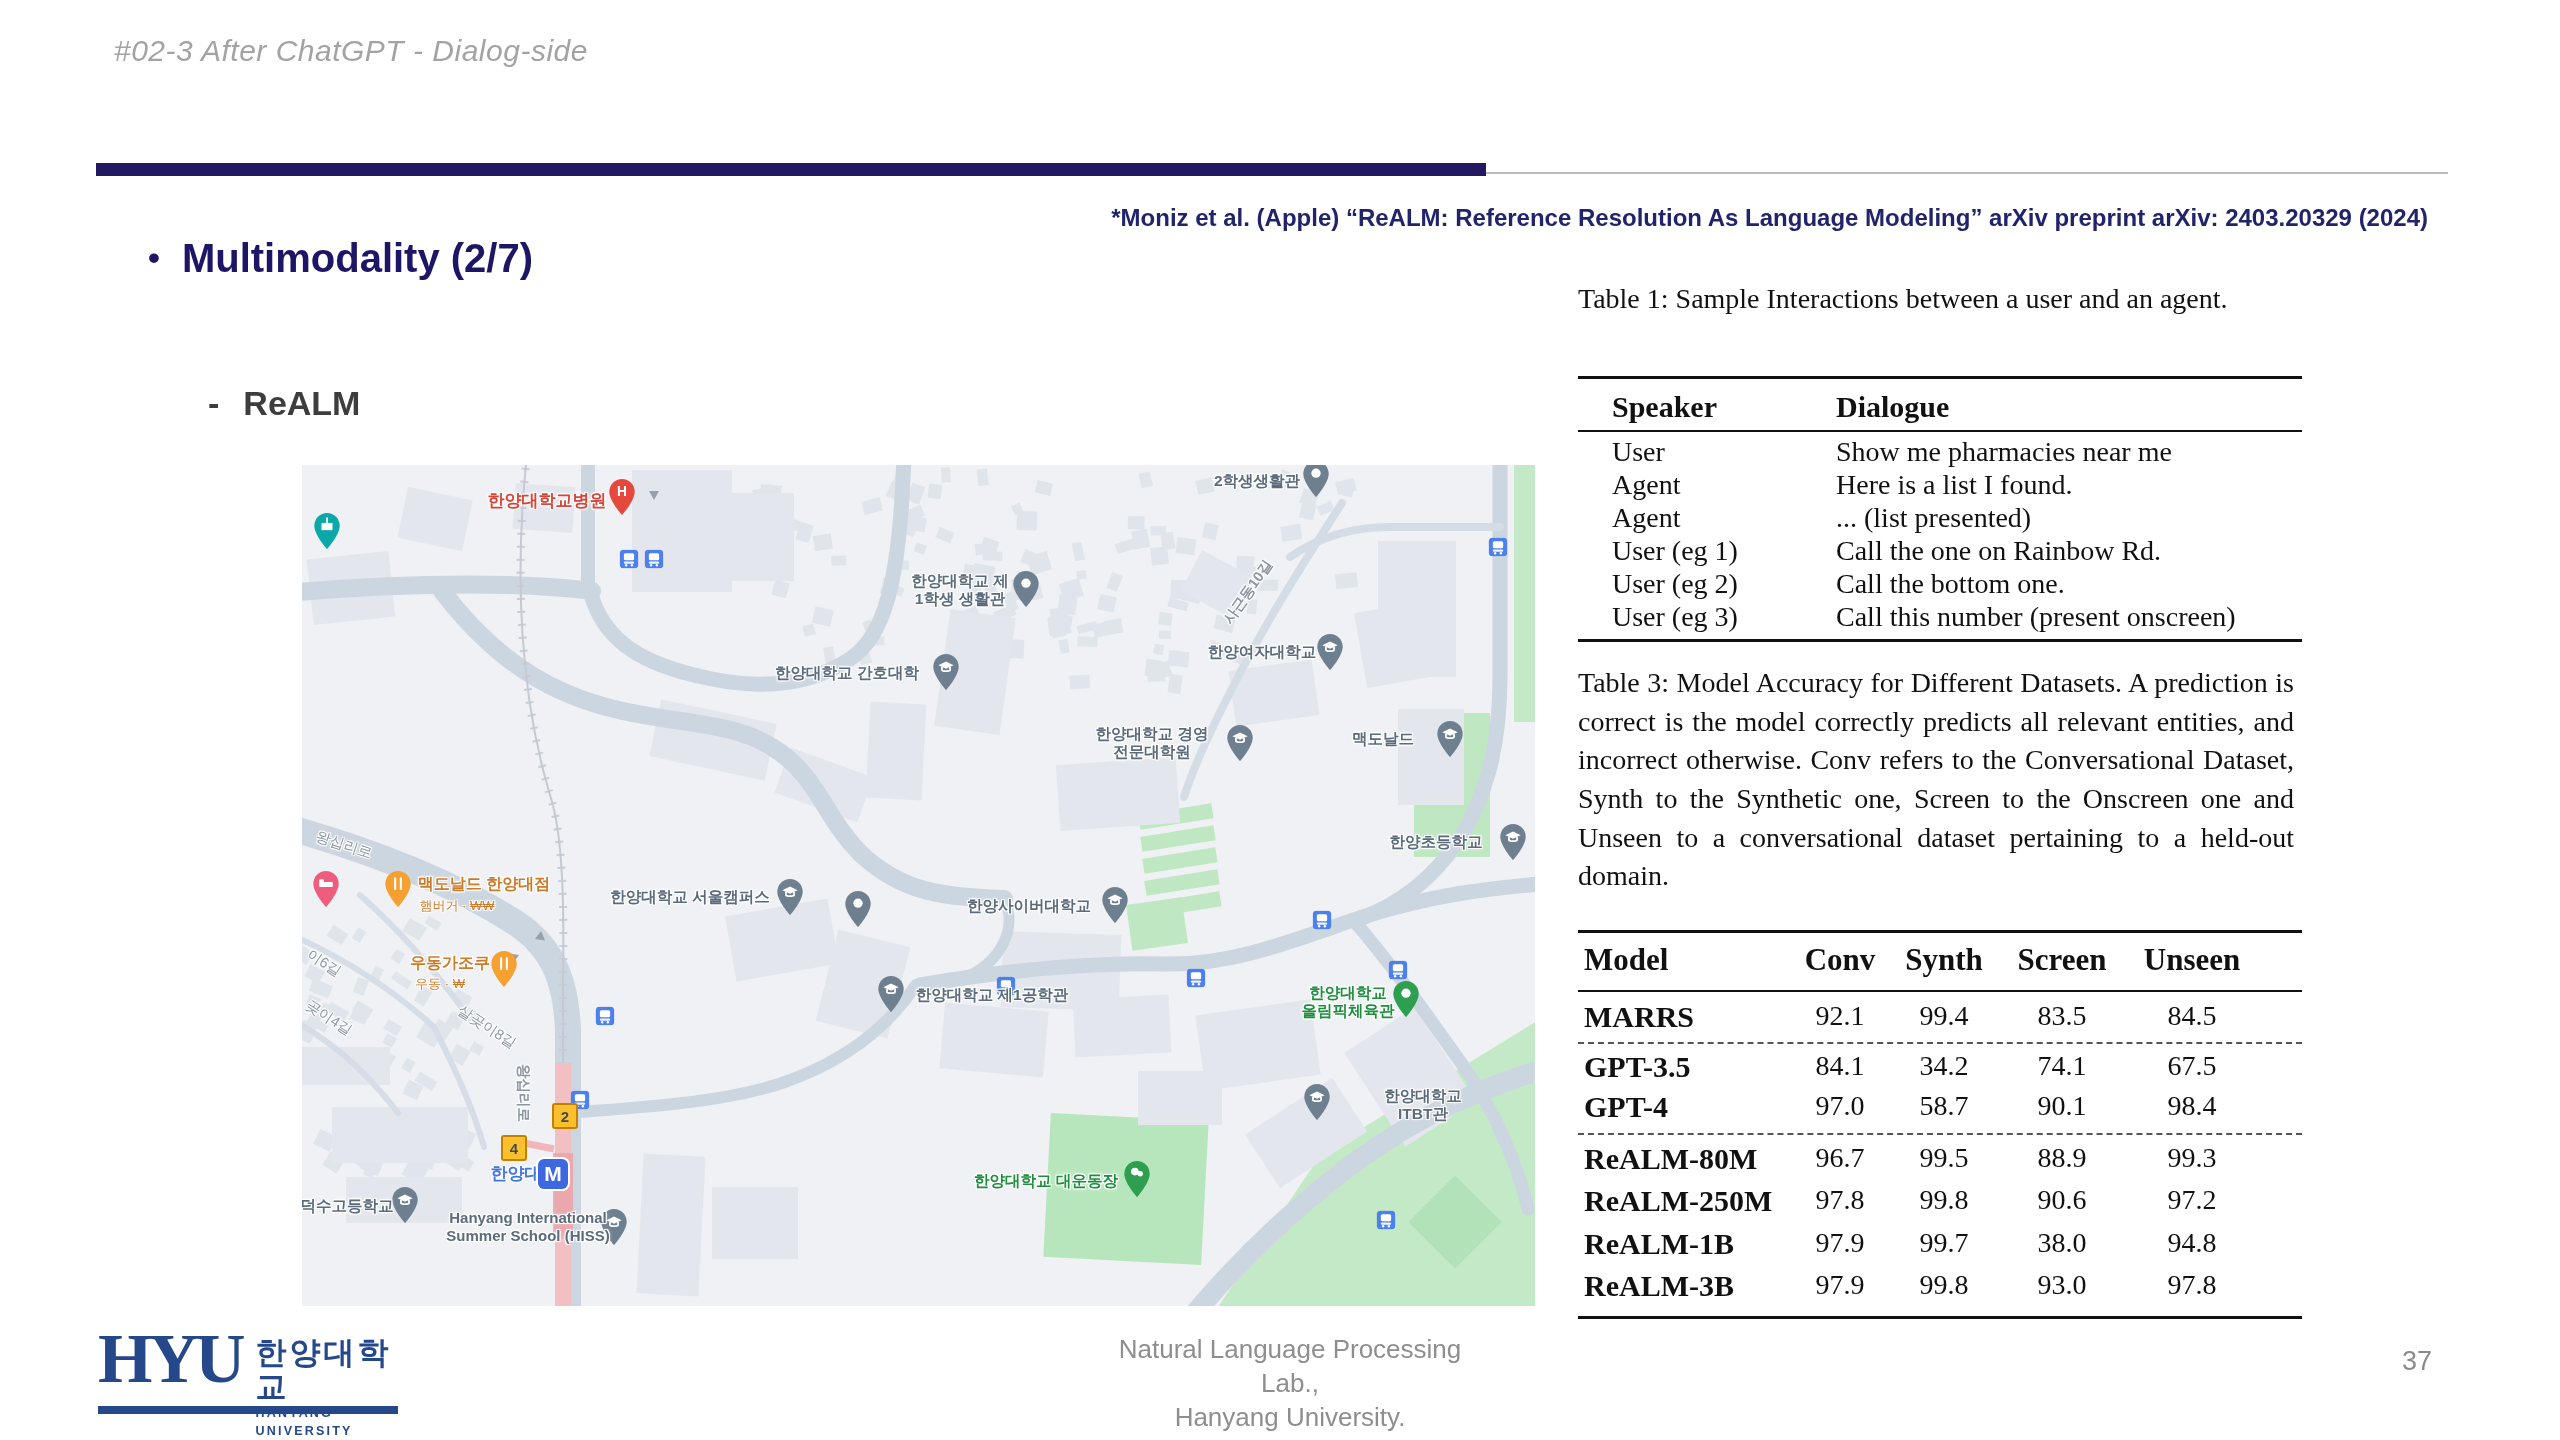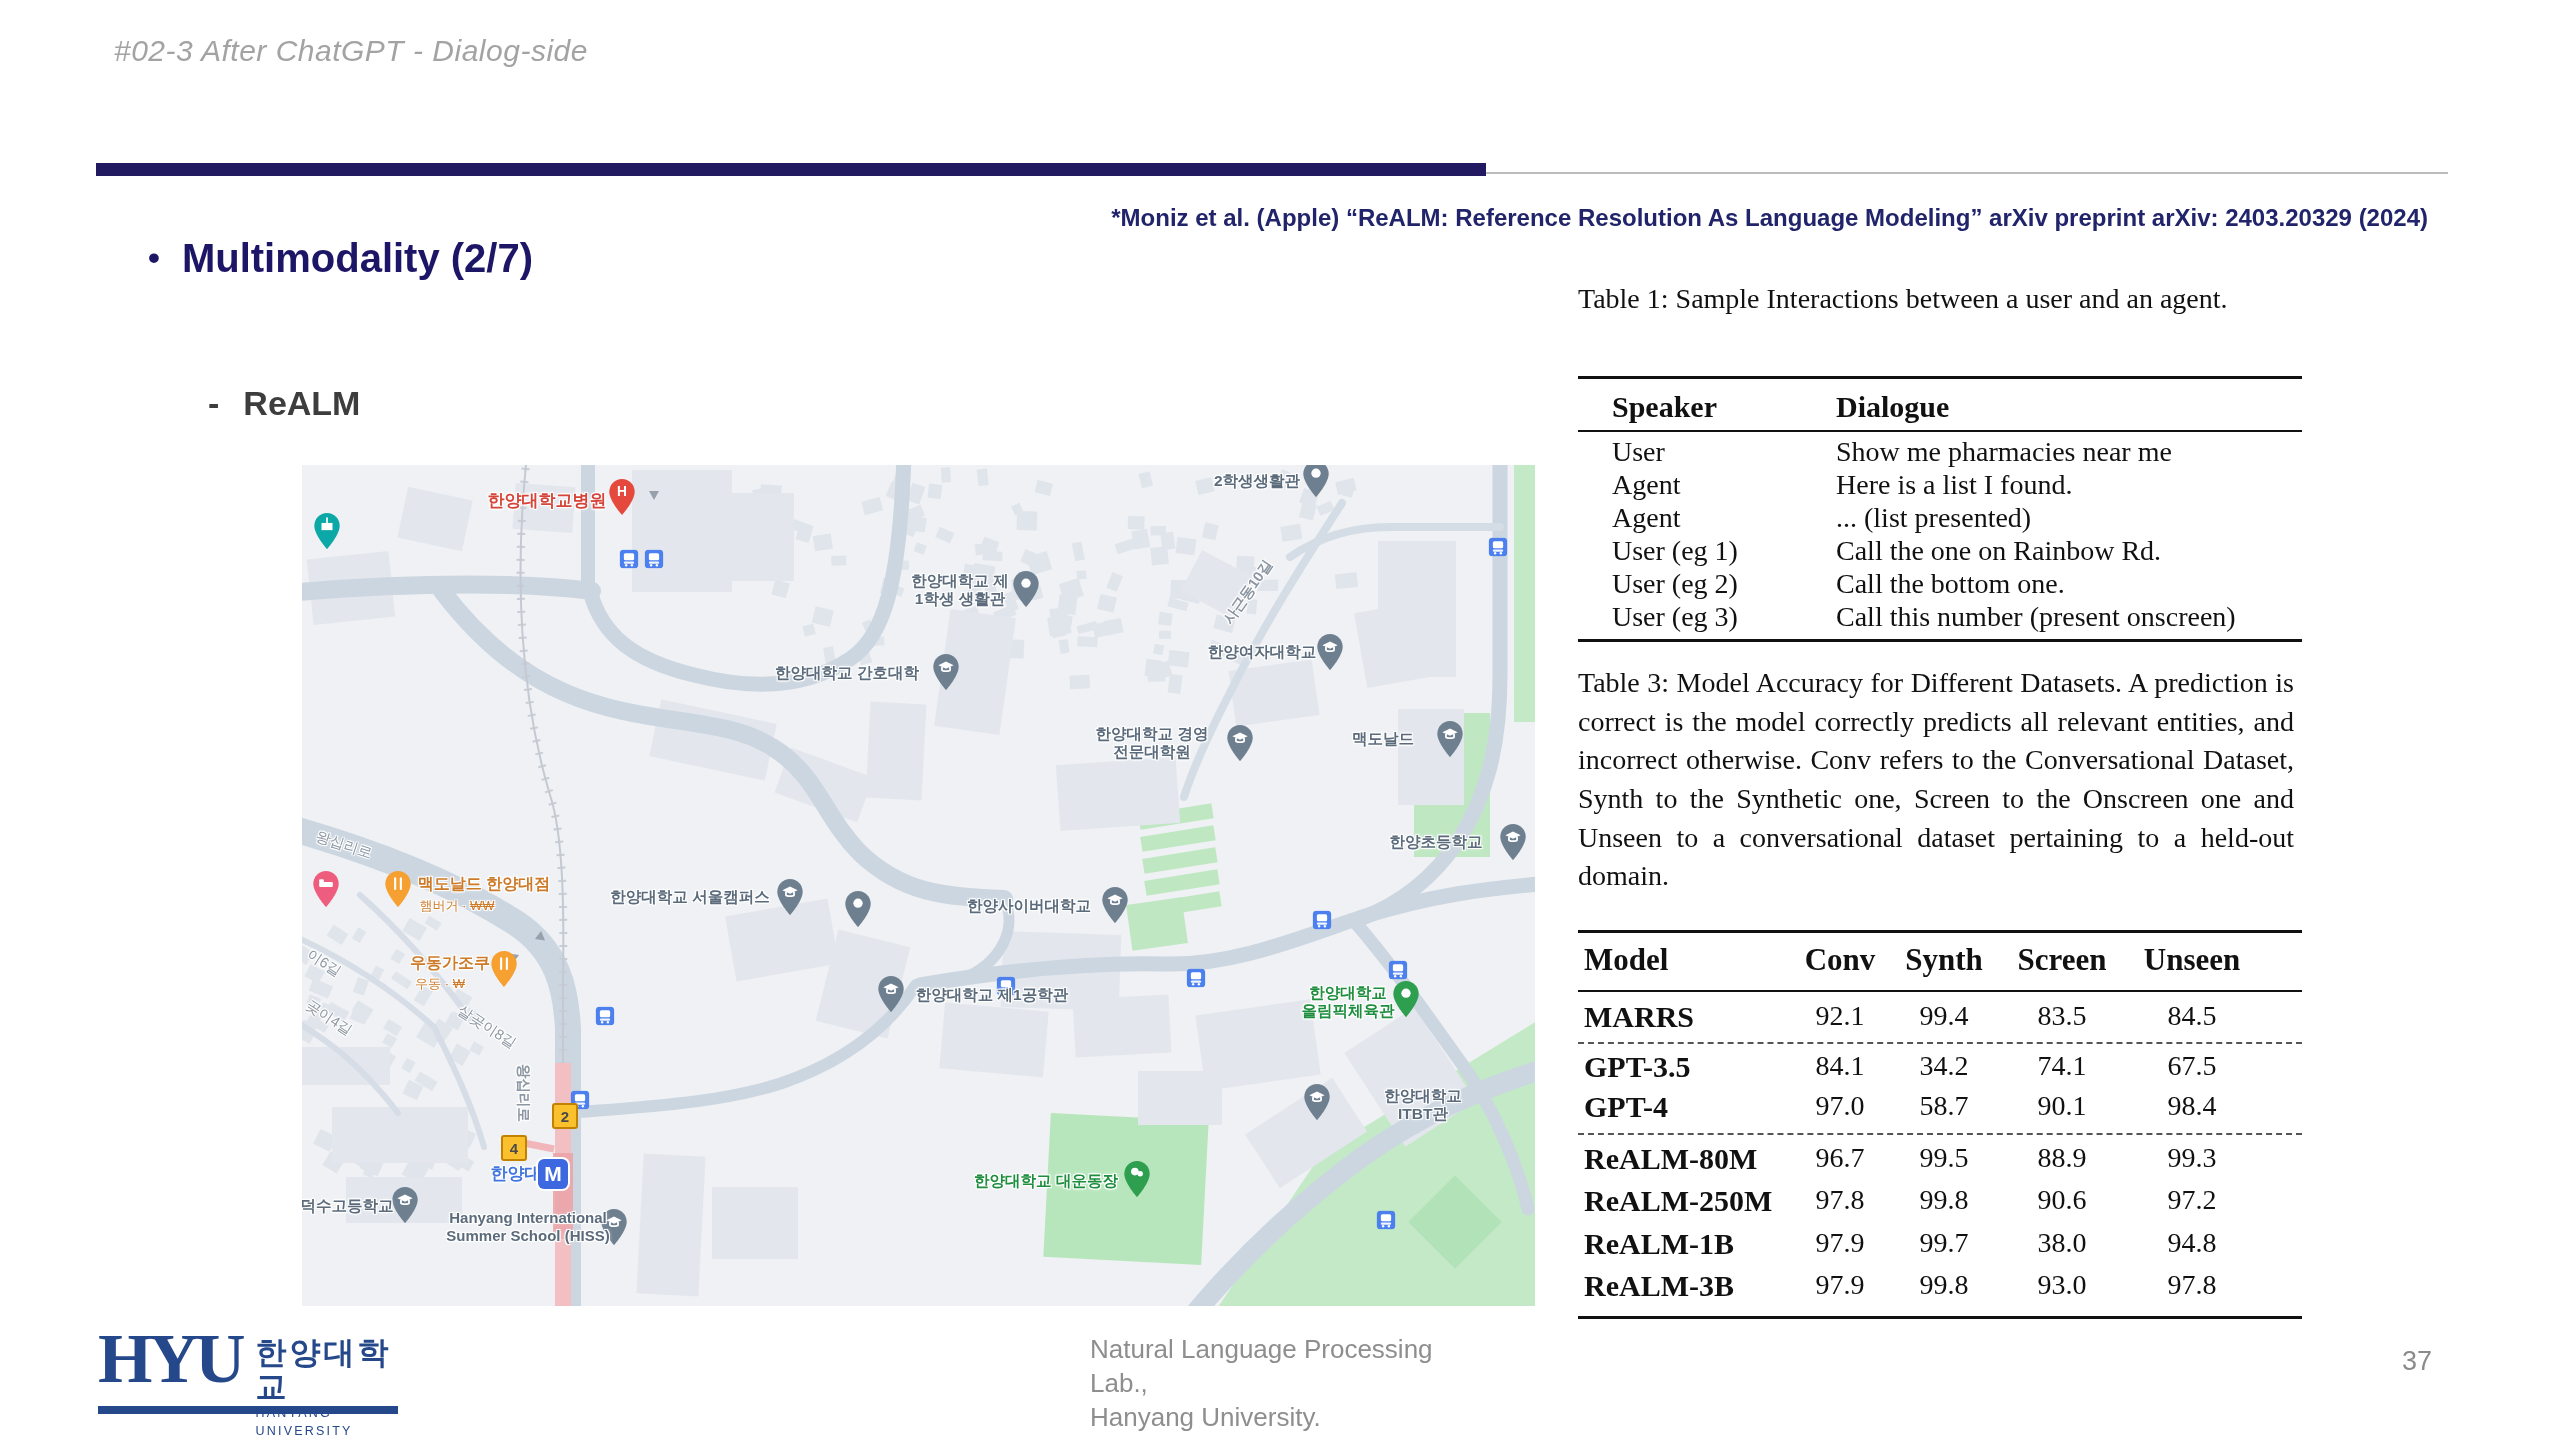--- a/index.html
+++ b/index.html
@@ -47,22 +47,22 @@
   .td{position:absolute;font-family:"Liberation Serif",serif;font-size:28px;color:#111;white-space:nowrap;}
   .tdb{font-weight:700;font-size:30px;}
   .cnum{transform:translateX(-50%);}
   
   .logo{position:absolute;left:98px;top:1326px;width:300px;height:80px;border-bottom:8px solid #25488b;
         display:flex;align-items:flex-start;}
   .logo .hyu{font-family:"Liberation Serif",serif;font-weight:700;font-size:70px;line-height:66px;
              color:#25488b;letter-spacing:-4px;}
   .logo .rblock{margin-left:14px;margin-top:10px;}
   .logo .kr{font-size:31px;font-weight:700;color:#25488b;letter-spacing:3px;line-height:34px;}
-  .logo .en{font-size:12.5px;font-weight:400;color:#25488b;letter-spacing:2.2px;line-height:18px;}
-  .footer-center{position:absolute;left:1090px;top:1332px;width:400px;text-align:left;
+  .logo .en{font-size:12.5px;font-weight:700;color:#25488b;letter-spacing:2.2px;line-height:18px;}
+  .footer-center{position:absolute;left:1090px;top:1332px;width:400px;text-align:center;
                  font-size:26px;line-height:34px;color:#8e8e8e;}
   .pagenum{position:absolute;left:2402px;top:1346px;font-size:27px;color:#8b8b8b;}
 </style>
 </head>
 <body>
 
 <div class="slide">
 
   <div class="kicker">#02-3 After ChatGPT - Dialog-side</div>
   <div class="rule-navy"></div>

